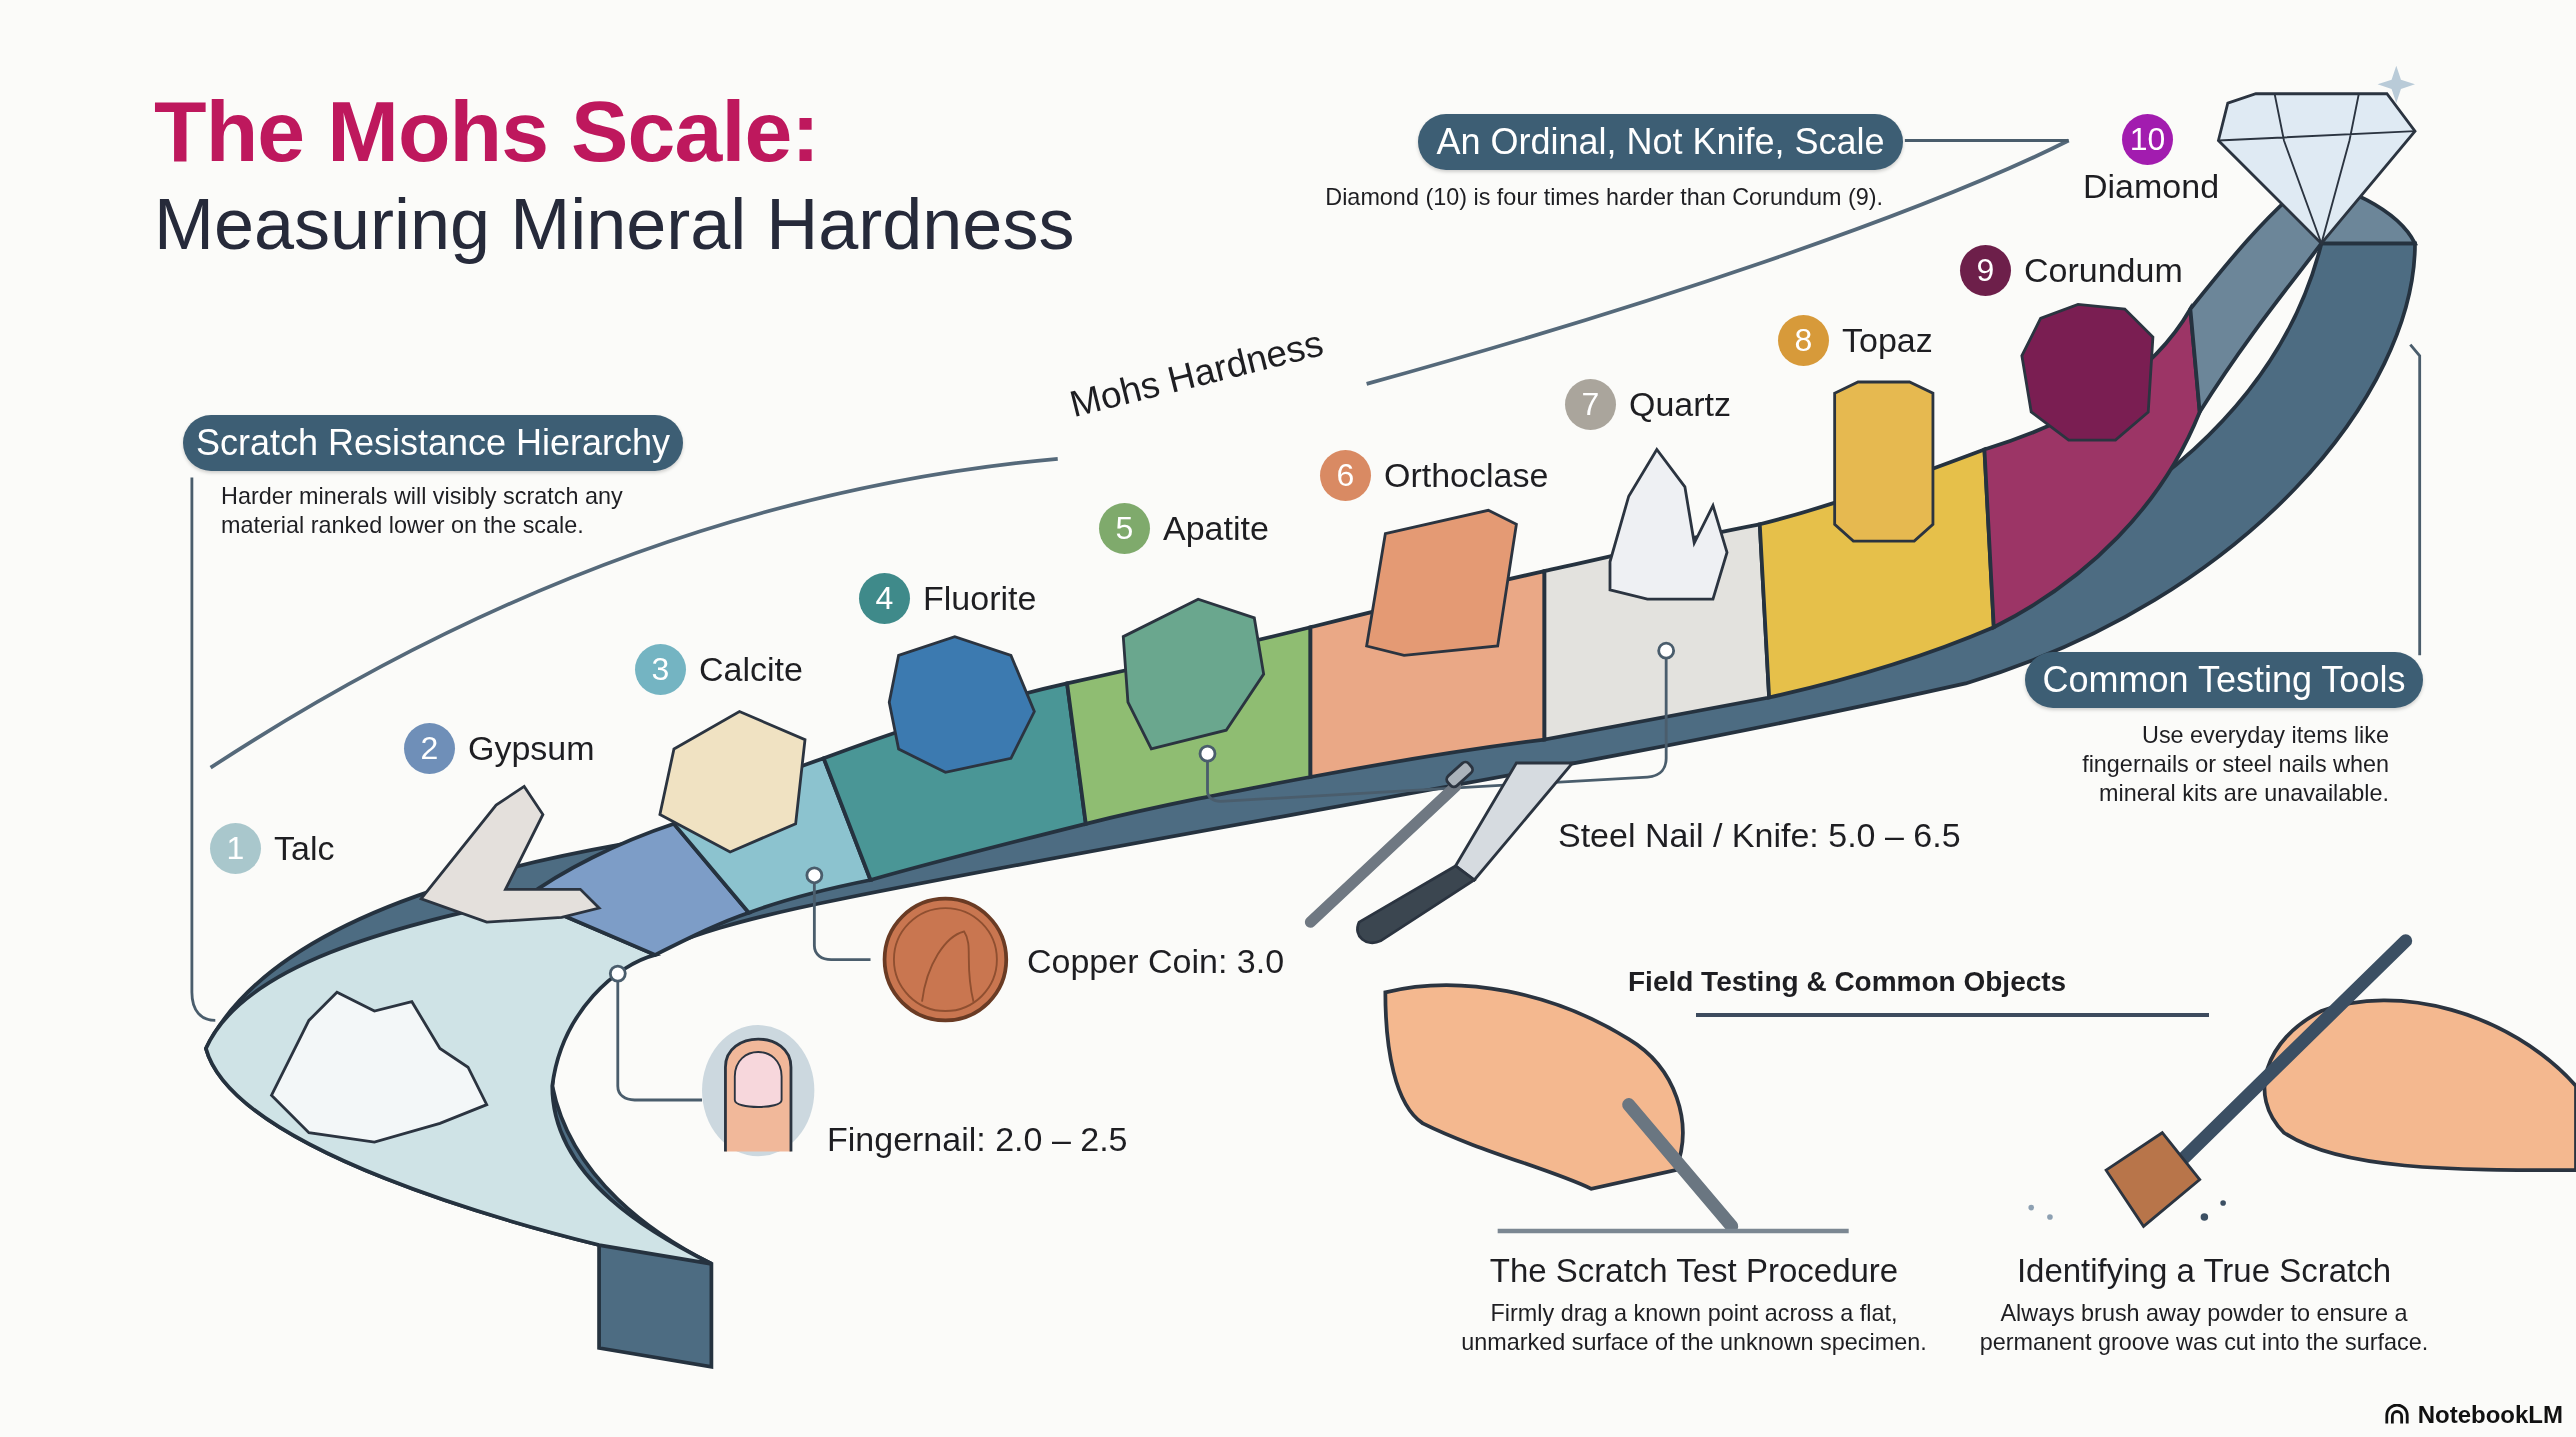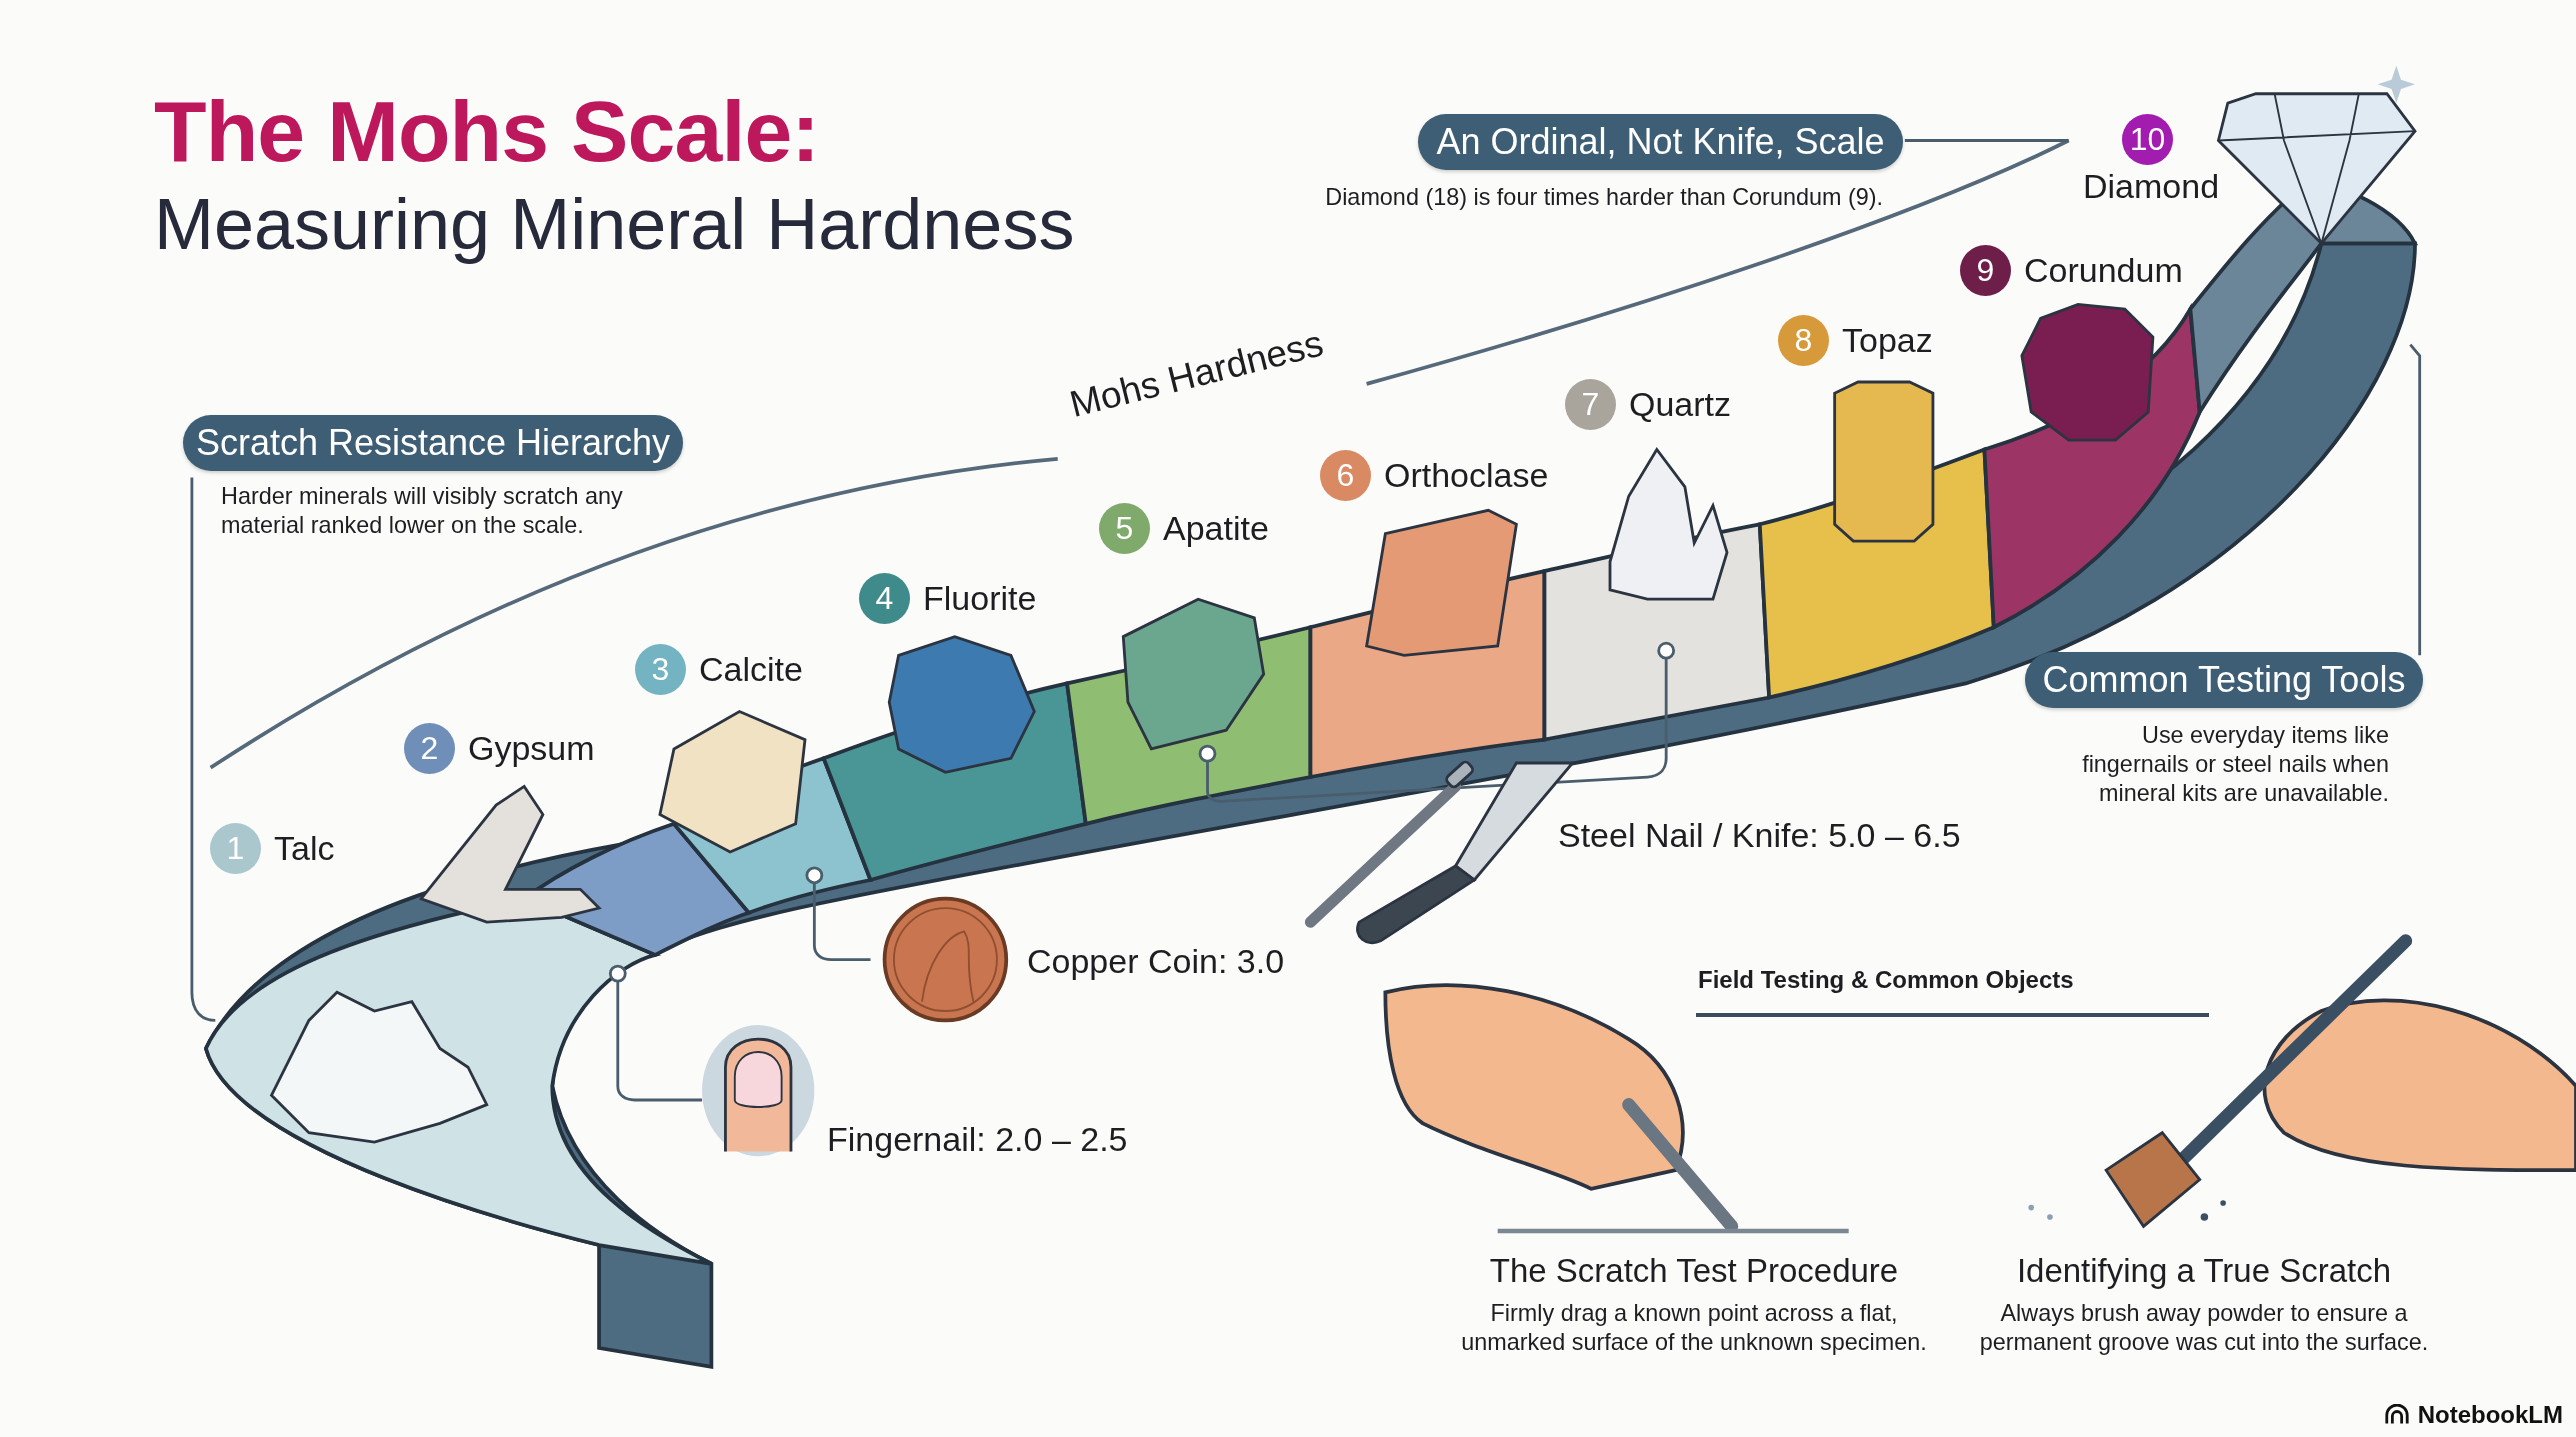--- a/index.html
+++ b/index.html
@@ -35,21 +35,21 @@
     display: flex; align-items: center; justify-content: center;
     font-size: 32px; font-weight: 400;
   }
   .mname { font-size: 34px; color: #1e1e22; }
   .tool-label { font-size: 34px; color: #1e1e22; white-space: nowrap; }
   .axis-label {
     left: 1076px; top: 384px; font-size: 37px; color: #1e1e22; white-space: nowrap;
     transform: rotate(-14deg); transform-origin: left bottom;
   }
   .section-title {
-    left: 1698px; top: 966px; font-size: 24px; font-weight: 700; color: #1e1e22; white-space: nowrap;
+    left: 1628px; top: 966px; font-size: 28px; font-weight: 700; color: #1e1e22; white-space: nowrap;
   }
   .section-rule { left: 1696px; top: 1013px; width: 513px; height: 3.7px; background: #3d4b5e; }
   .proc-title { font-size: 33px; font-weight: 400; color: #1e1e22; text-align: center; white-space: nowrap; }
   .proc-desc { font-size: 23.4px; color: #1e1e22; text-align: center; line-height: 29px; white-space: nowrap; }
   .brand {
     right: 13px; bottom: 9.4px; font-size: 24px; font-weight: 700; color: #111;
     display: flex; align-items: center; gap: 7.5px;
   }
 </style>
 </head>
@@ -141,21 +141,21 @@
 </div>
 <div class="abs note" style="left:221px; top:482px;">
   <div>Harder minerals will visibly scratch any</div>
   <div>material ranked lower on the scale.</div>
 </div>
 
 <div class="abs pill" style="left:1418px; top:114px; width:485px; height:56px;">
   <span class="pill-text">An Ordinal, Not Knife, Scale</span>
 </div>
 <div class="abs note" style="right:693px; top:183px; text-align:right;">
-  <div>Diamond (18) is four times harder than Corundum (9).</div>
+  <div>Diamond (10) is four times harder than Corundum (9).</div>
 </div>
 
 <div class="abs pill" style="left:2025px; top:652px; width:398px; height:56px;">
   <span class="pill-text">Common Testing Tools</span>
 </div>
 <div class="abs note" style="left:1986px; top:721px; width:403px; text-align:right;">
   <div>Use everyday items like</div>
   <div>fingernails or steel nails when</div>
   <div>mineral kits are unavailable.</div>
 </div>

